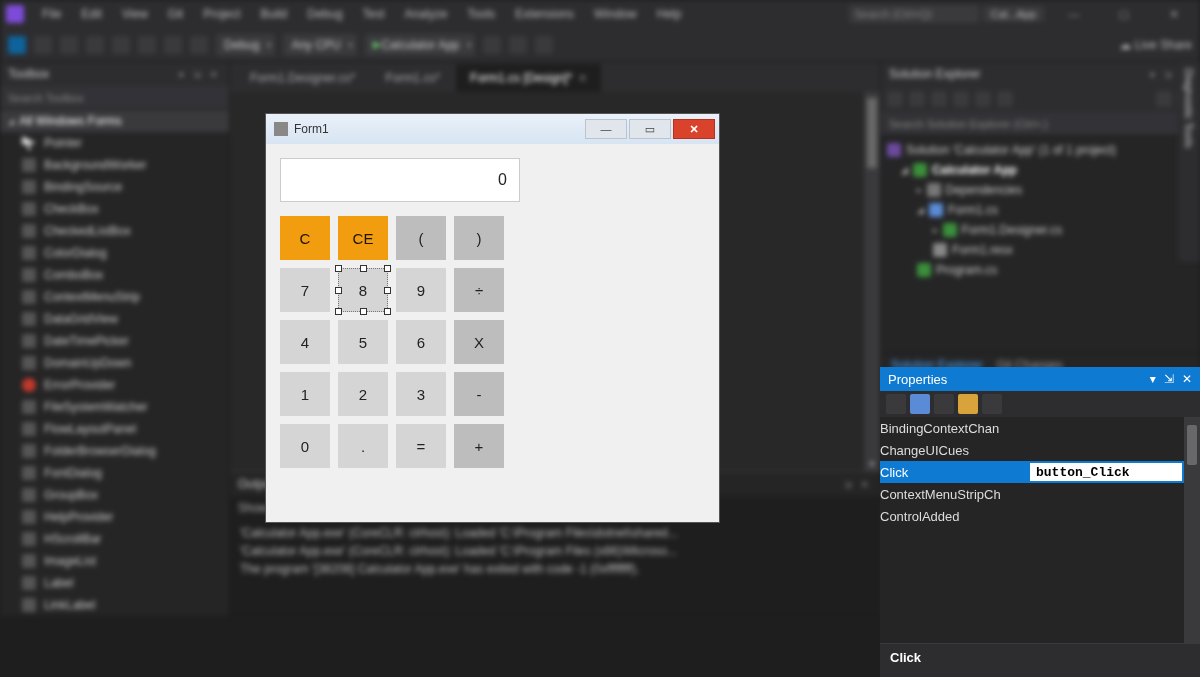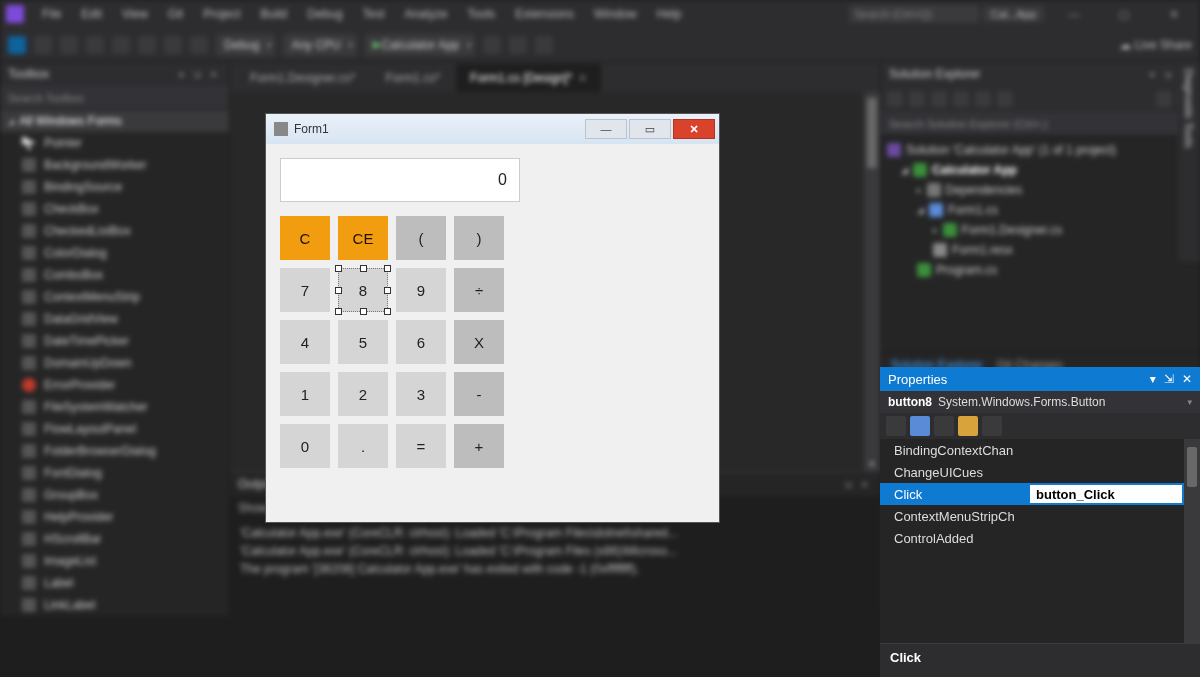--- a/index.html
+++ b/index.html
@@ -95,22 +95,22 @@
   .props-header .r{display:flex;gap:8px;font-size:12px;align-items:center;}
   .props-header .r span{cursor:default;}
   .props-sub{height:22px;background:#333337;font-size:12px;color:#ddd;display:flex;align-items:center;padding:0 8px;gap:6px;}
   .props-sub b{color:#fff;}
   .props-sub::after{content:"▾";margin-left:auto;font-size:9px;color:#888;}
   .props-icons{height:26px;background:#2d2d30;display:flex;align-items:center;gap:4px;padding:0 6px;}
   .props-icons .pi{width:20px;height:20px;background:#3a3a3d;border-radius:2px;}
   .props-icons .pi.lit{background:#5a8bd6;}
   .props-list{flex:1;overflow:hidden;position:relative;}
   .props-list .row{height:22px;display:flex;align-items:center;font-size:13px;color:#ddd;}
-  .props-list .row .n{width:150px;padding-left:14px;white-space:nowrap;overflow:hidden;}
-  .props-list .row .v{flex:1;padding-left:6px;color:#fff;font-weight:600;}
+  .props-list .row .n{width:150px;white-space:nowrap;overflow:hidden;}
+  .props-list .row .v{flex:1;padding-left:6px;color:#fff;font-weight:600;font-family:Liberation Mono, monospace;}
   .props-list .row.sel{background:#0e7ad1;color:#fff;}
   .props-list .row.sel .v{background:#fff;color:#000;margin:2px 18px 2px 0;height:18px;display:flex;align-items:center;padding:0 6px;position:relative;}
   .props-list .row.sel .v::after{content:"˅";position:absolute;right:-18px;width:16px;height:18px;background:#d8d8d8;color:#333;display:flex;align-items:center;justify-content:center;font-size:11px;}
   .props-scroll{position:absolute;right:0;top:0;width:16px;height:100%;background:#3a3a3d;}
   .props-scroll .thumb{position:absolute;left:3px;width:10px;background:#686868;top:8px;height:40px;border-radius:2px;}
   .props-desc{height:34px;border-top:1px solid #3a3a3d;padding:6px 10px;font-size:13px;color:#fff;font-weight:600;background:#2d2d30;}
   
   .designer-scroll{position:absolute;right:0;top:0;width:16px;height:100%;background:#3a3a3d;}
   .designer-scroll .thumb{position:absolute;left:3px;width:10px;background:#686868;top:6px;height:70px;}
   .designer-scroll .arr{position:absolute;left:0;width:16px;height:16px;color:#aaa;font-size:10px;display:flex;align-items:center;justify-content:center;}
@@ -421,24 +421,20 @@
 
 <div class="props">
   <div class="props-header">
     <span>Properties</span>
     <div class="r">
       <span>▾</span>
       <span>⇲</span>
       <span>✕</span>
     </div>
   </div>
-  <div class="props-sub">
-    <b>button8</b>
-      <span>System.Windows.Forms.Button</span>
-  </div>
   <div class="props-icons">
     <div class="pi"></div>
     <div class="pi lit"></div>
     <div class="pi"></div>
     <div class="pi" style="background:#d7a33a;"></div>
     <div class="pi"></div>
   </div>
   <div class="props-list">
     <div class="row">
         <div class="n">BindingContextChan</div>

